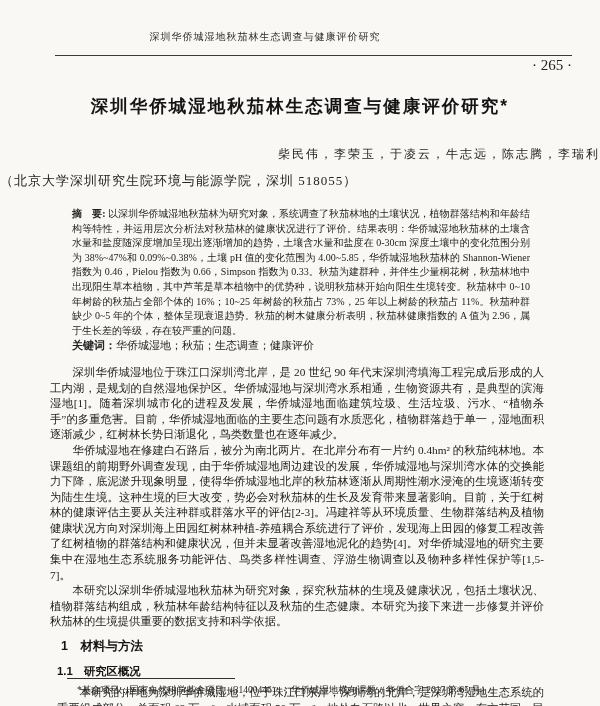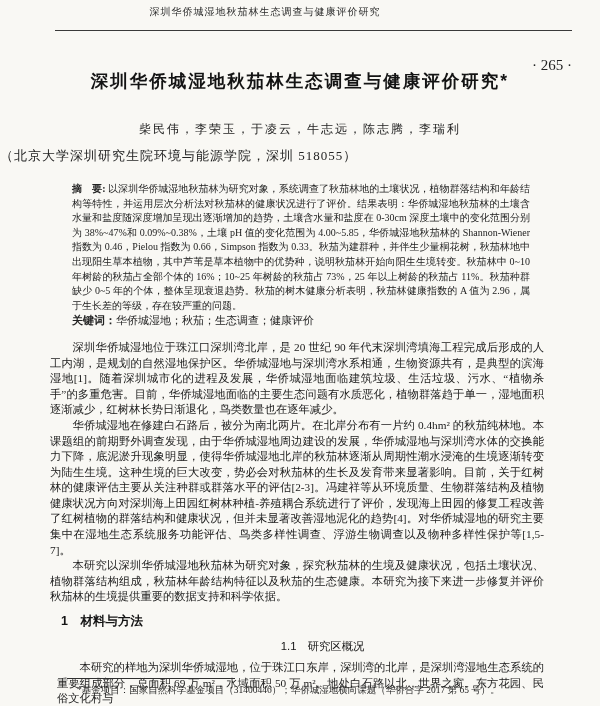--- a/index.html
+++ b/index.html
@@ -14,21 +14,21 @@
     height: 706px;
     margin: 0 auto;
     background: #f9f8f4;
     color: #1c1c1c;
     overflow: hidden;
     box-sizing: border-box;
   }
   
   .running-head-row {
     position: relative;
-    padding-top: 5px;
+    padding-top: 30px;
     height: 22px;
   }
   .running-head {
     position: absolute;
     left: 0;
     right: 70px;
     text-align: center;
     font-size: 10px;
     color: #2a2a2a;
     letter-spacing: 1px;
@@ -51,21 +51,21 @@
     margin-top: 38px;
     text-align: center;
     font-size: 17.5px;
     font-weight: bold;
     letter-spacing: 2px;
     color: #141414;
     font-family: "Liberation Sans", "DejaVu Sans", sans-serif;
   }
   .authors {
     margin-top: 28px;
-    text-align: center;
+    text-align: right;
     font-size: 12px;
     letter-spacing: 2px;
     color: #1d1d1d;
   }
   .affiliation {
     margin-top: 9px;
     text-align: left;
     font-size: 13px;
     letter-spacing: 1px;
     color: #242424;
@@ -101,24 +101,23 @@
   .section-heading {
     margin: 8px 0 0 61px;
     font-size: 12.5px;
     font-weight: bold;
     color: #141414;
     font-family: "Liberation Sans", "DejaVu Sans", sans-serif;
   }
   .subsection-heading {
     margin: 9px 12px 0 57px;
     font-size: 11.3px;
-    font-weight: normal;
+    font-weight: bold;
     color: #141414;
     font-family: "Liberation Sans", "DejaVu Sans", sans-serif;
-    text-align: center;
   }
   .subsection-body {
     margin: 6px 56px 0 57px;
     font-size: 11.3px;
     line-height: 15.6px;
     text-align: justify;
     color: #1b1b1b;
   }
   .subsection-body p { margin: 0; text-indent: 2em; }
   

